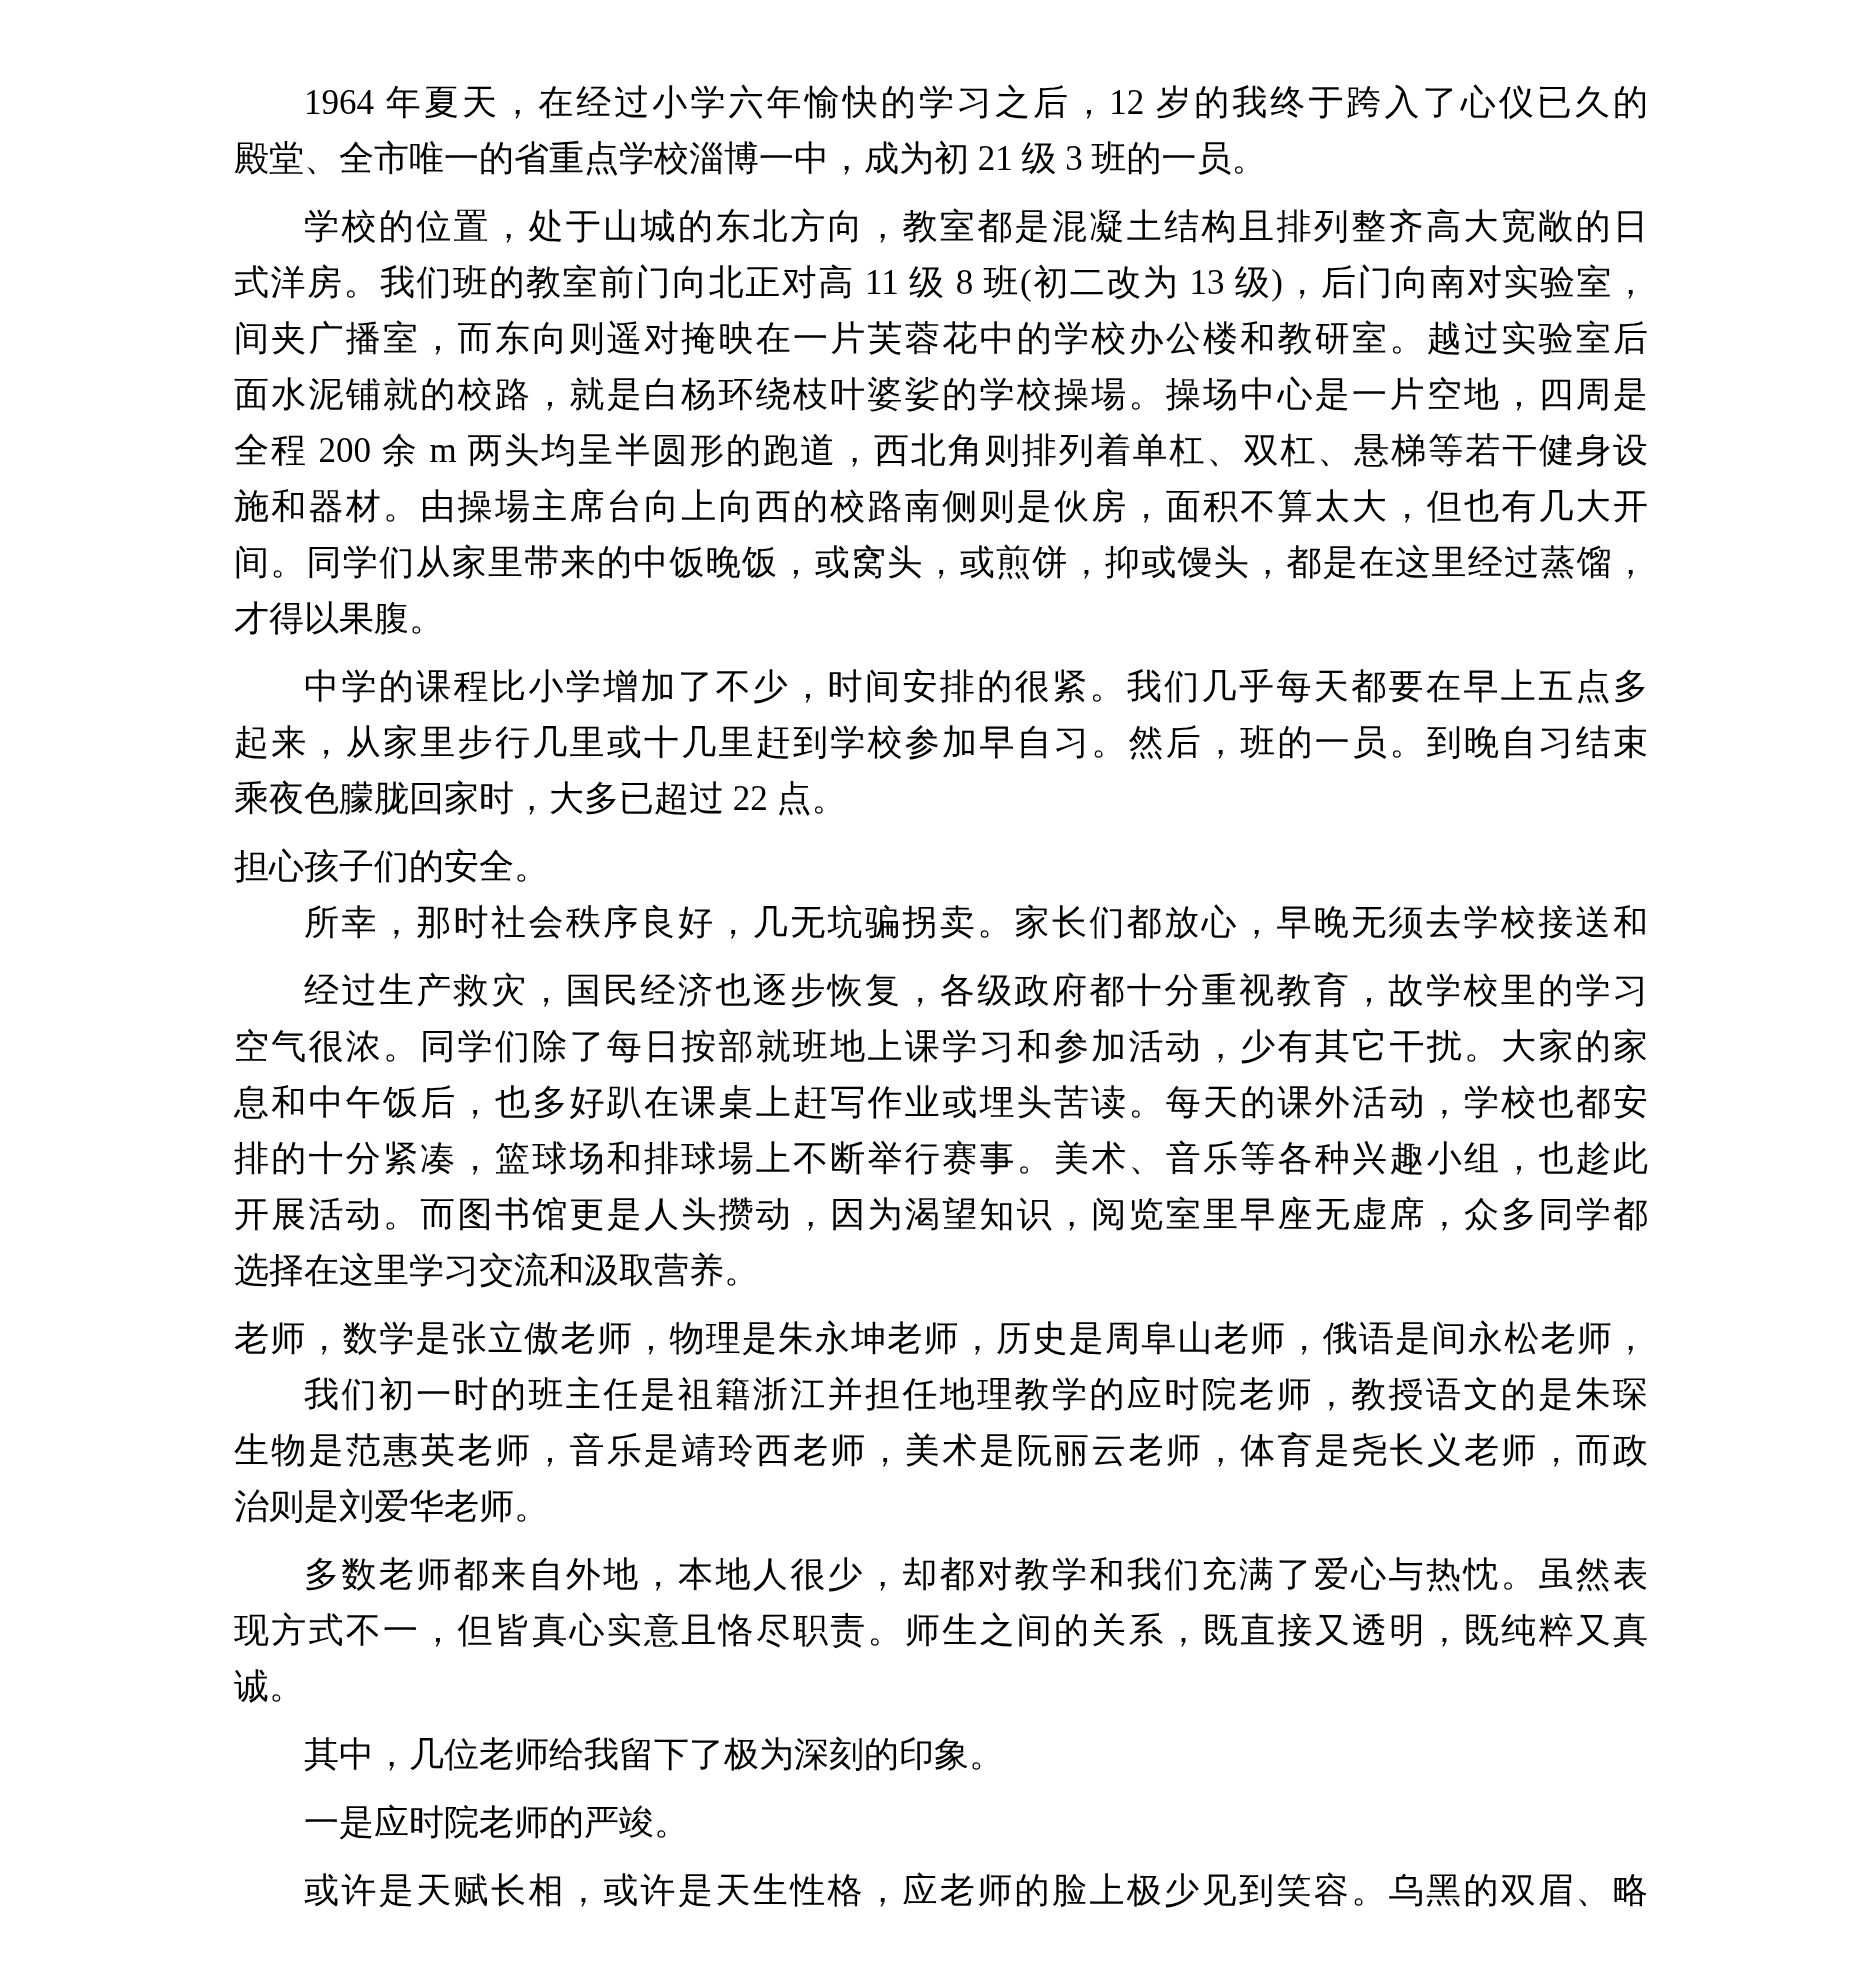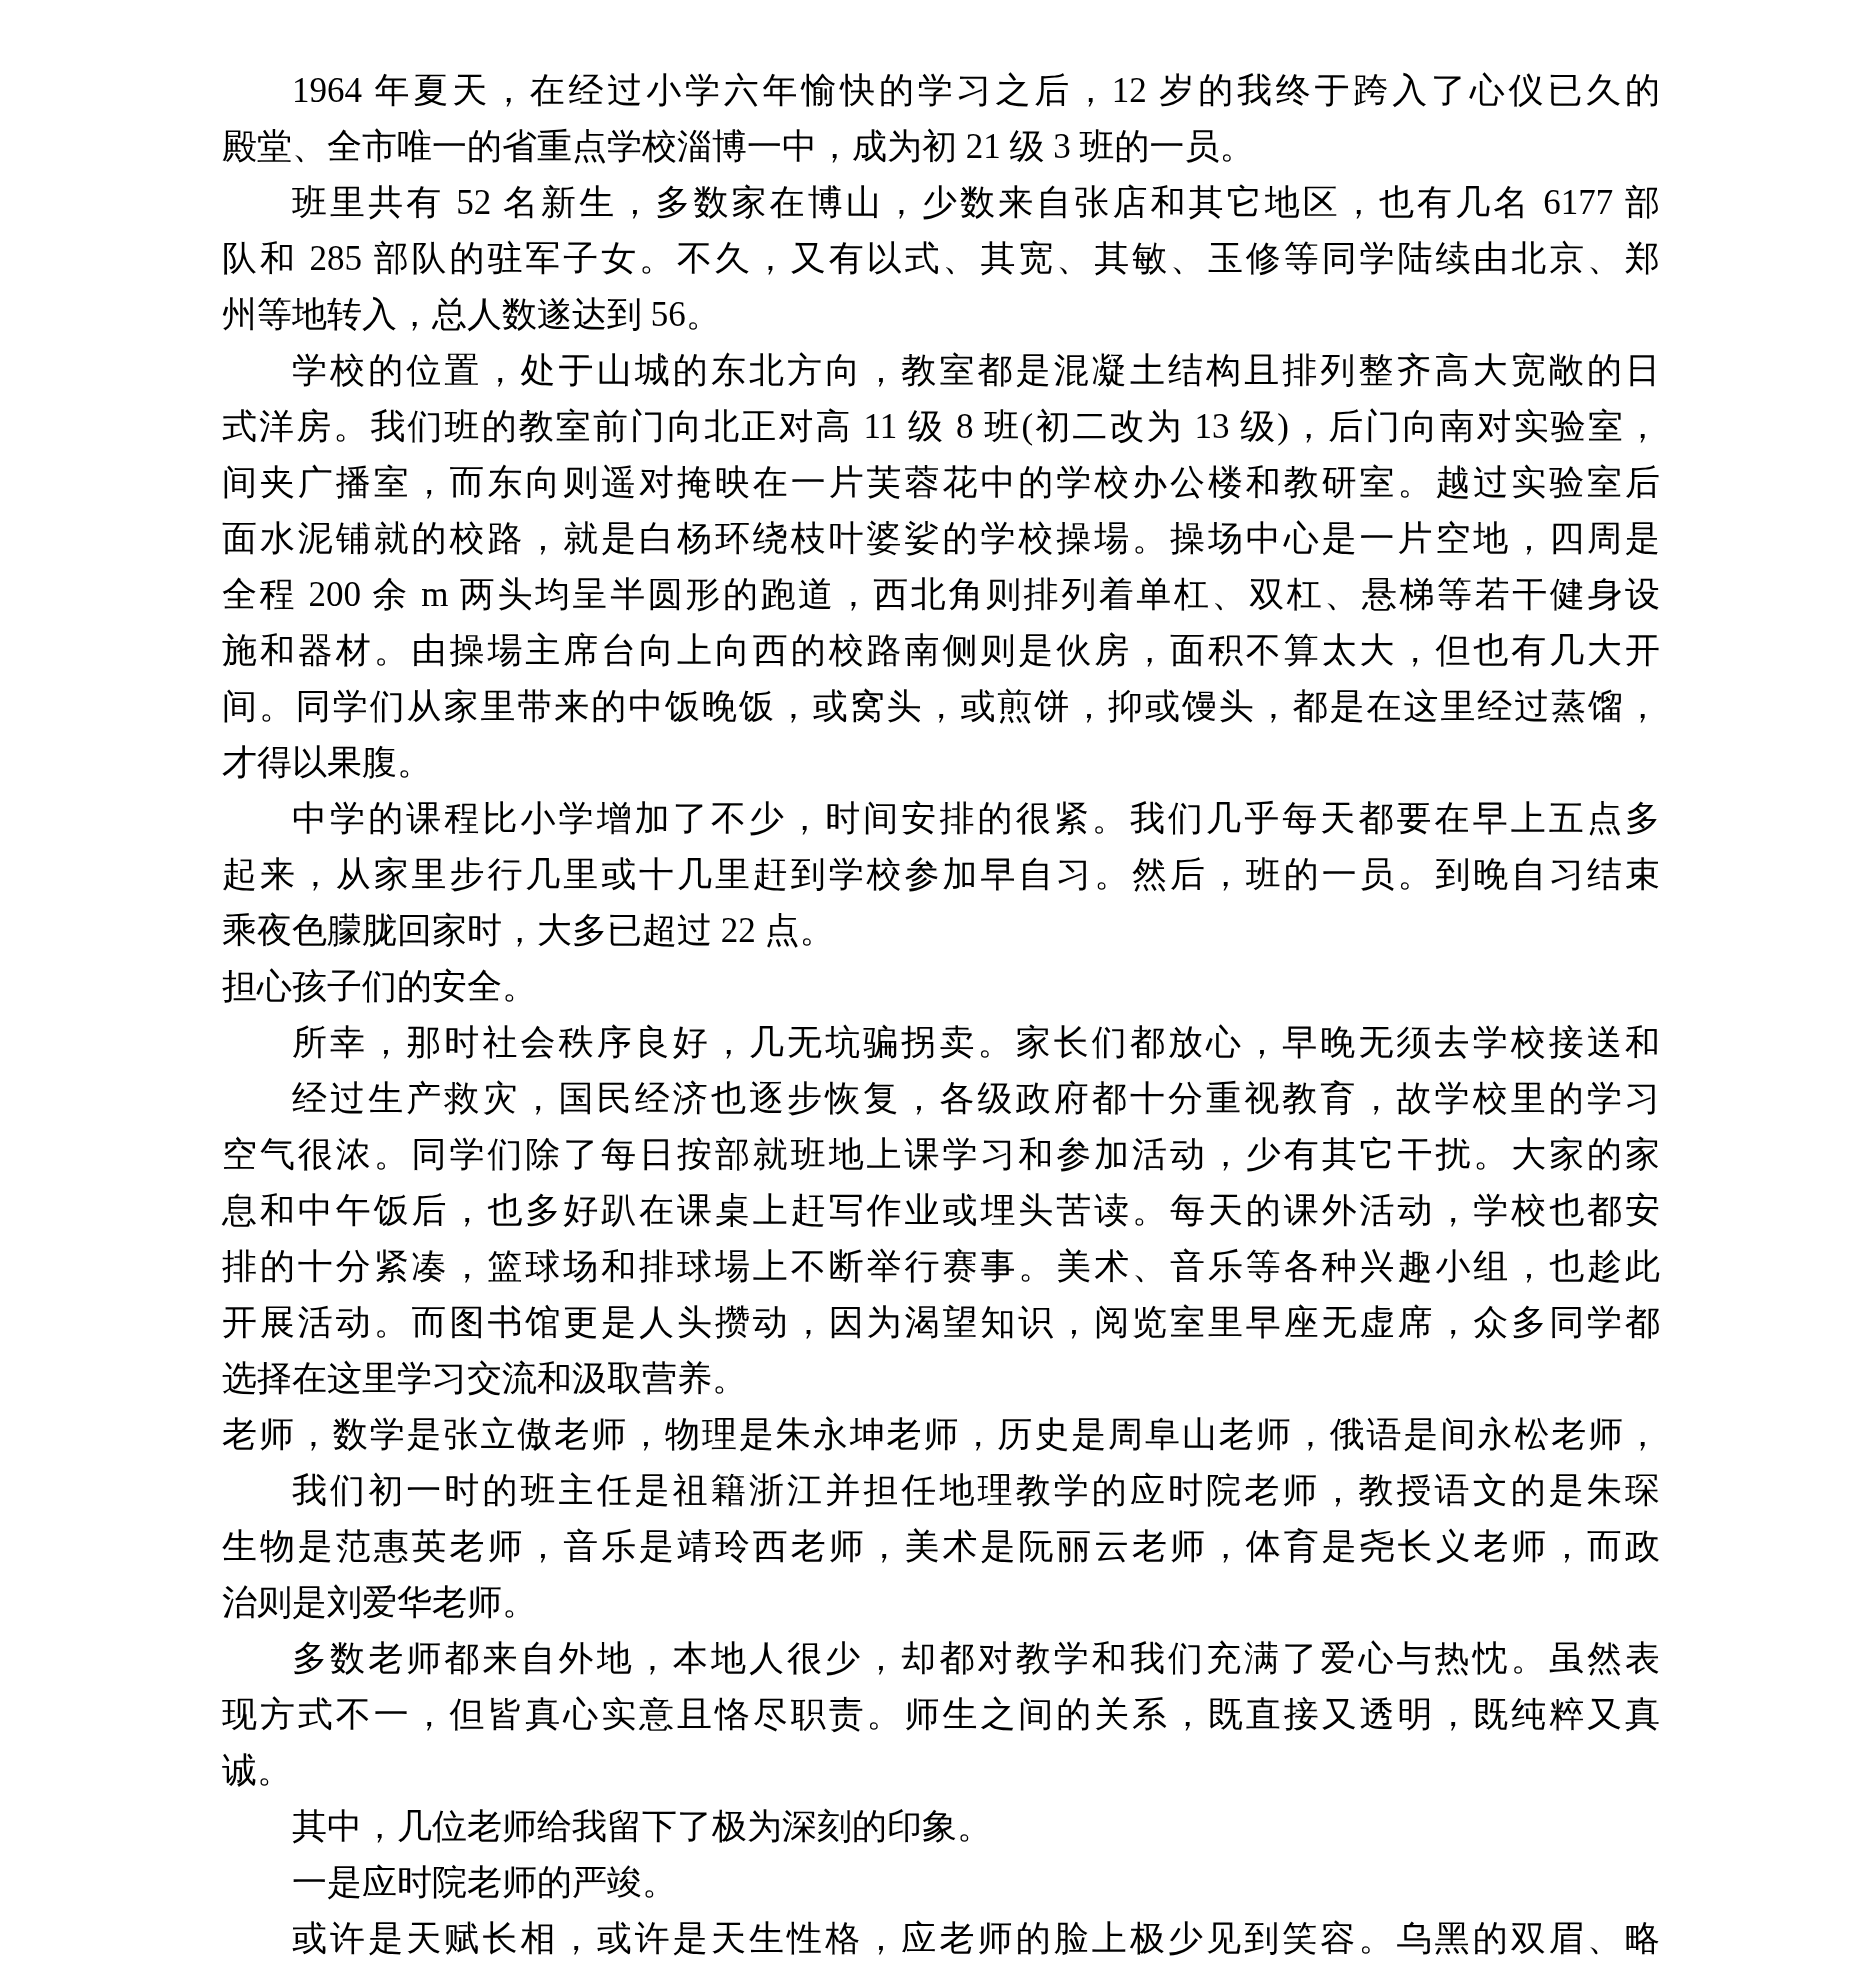--- a/index.html
+++ b/index.html
@@ -18,21 +18,21 @@
     left: 222px;
     top: 63px;
     width: 1438px;
     font-family: "Liberation Serif", "DejaVu Serif", serif;
     font-size: 35px;
     line-height: 56px;
     color: #000000;
     letter-spacing: 0;
   }
   .para {
-    margin: 0;
+    margin: 12px;
     padding: 0;
   }
   .line {
     text-align: justify;
     text-align-last: justify;
     text-justify: inter-ideograph;
   }
   .line.first {
     text-indent: 70px;
   }
@@ -40,25 +40,20 @@
     text-align-last: left;
   }
 </style>
 </head>
 <body>
 
 <div class="doc" style="background: rgb(255, 255, 255); color: rgb(0, 0, 0);">
     <div class="para">
       <div class="line first">1964 年夏天，在经过小学六年愉快的学习之后，12 岁的我终于跨入了心仪已久的</div>
       <div class="line last">殿堂、全市唯一的省重点学校淄博一中，成为初 21 级 3 班的一员。</div>
-    </div>
-    <div class="para">
-      <div class="line first">班里共有 52 名新生，多数家在博山，少数来自张店和其它地区，也有几名 6177 部</div>
-      <div class="line">队和 285 部队的驻军子女。不久，又有以式、其宽、其敏、玉修等同学陆续由北京、郑</div>
-      <div class="line last">州等地转入，总人数遂达到 56。</div>
     </div>
     <div class="para">
       <div class="line first">学校的位置，处于山城的东北方向，教室都是混凝土结构且排列整齐高大宽敞的日</div>
       <div class="line">式洋房。我们班的教室前门向北正对高 11 级 8 班(初二改为 13 级)，后门向南对实验室，</div>
       <div class="line">间夹广播室，而东向则遥对掩映在一片芙蓉花中的学校办公楼和教研室。越过实验室后</div>
       <div class="line">面水泥铺就的校路，就是白杨环绕枝叶婆娑的学校操場。操场中心是一片空地，四周是</div>
       <div class="line">全程 200 余 m 两头均呈半圆形的跑道，西北角则排列着单杠、双杠、悬梯等若干健身设</div>
       <div class="line">施和器材。由操場主席台向上向西的校路南侧则是伙房，面积不算太大，但也有几大开</div>
       <div class="line">间。同学们从家里带来的中饭晚饭，或窝头，或煎饼，抑或馒头，都是在这里经过蒸馏，</div>
       <div class="line last">才得以果腹。</div>

